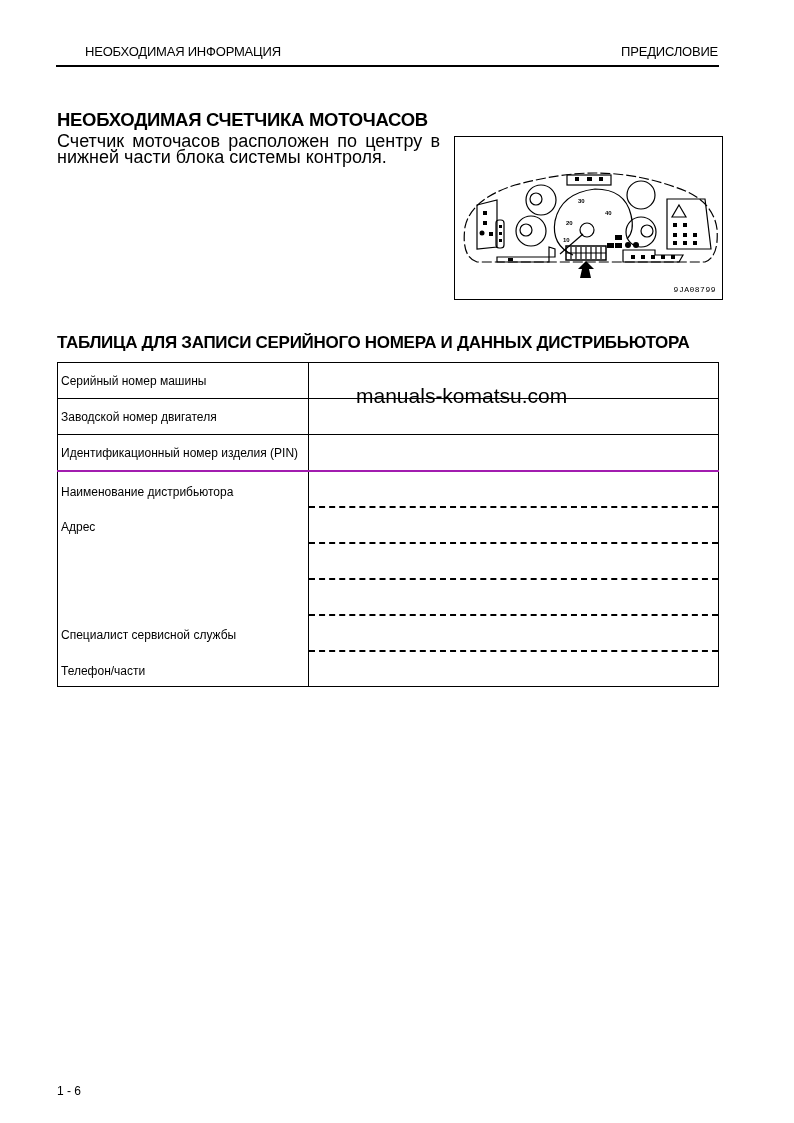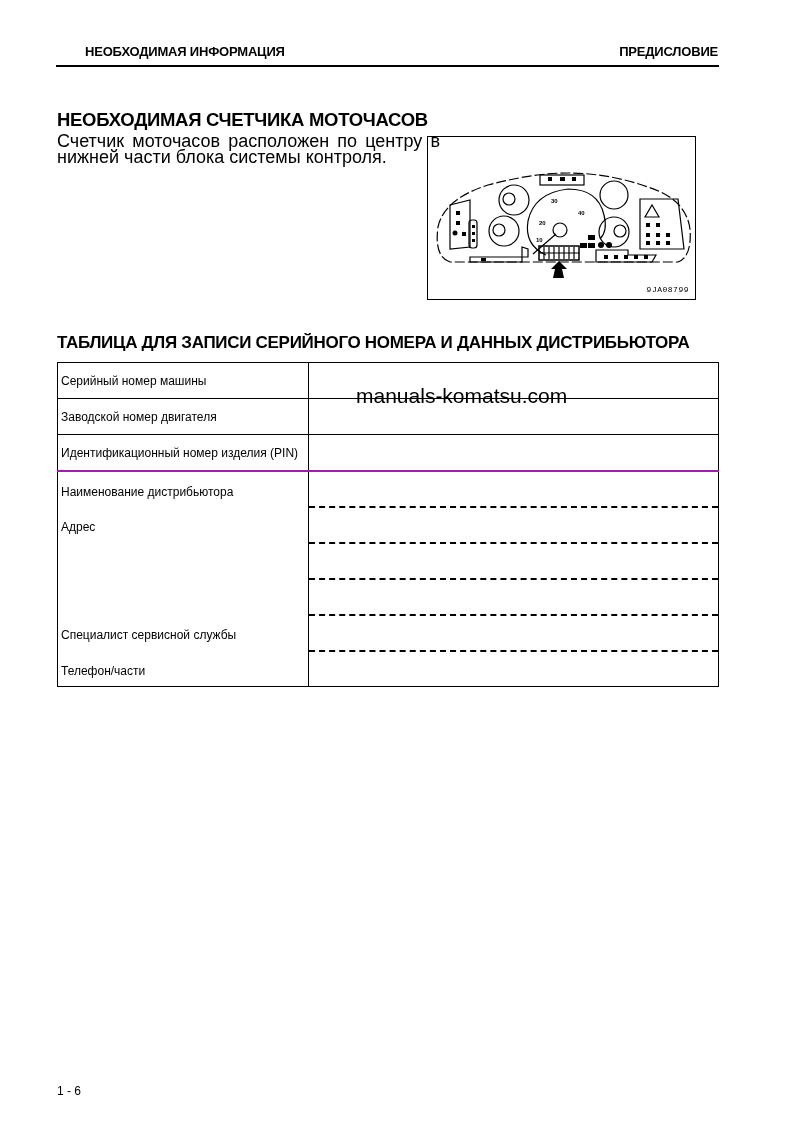--- a/index.html
+++ b/index.html
@@ -1,39 +1,39 @@
 <!DOCTYPE html>
 <html><head>
   <meta charset="utf-8">
   <style>
     html, body { margin: 0; padding: 0; background: #ffffff; }
     body {
       width: 794px; height: 1123px; position: relative; overflow: hidden;
       font-family: "Liberation Sans", sans-serif; color: #000;
     }
     .hdr-left, .hdr-right {
-      position: absolute; top: 44px; font-weight: bold; font-size: 13px;
+      position: absolute; top: 44px; font-weight: normal; font-size: 13px;
       letter-spacing: -0.2px;
       padding-left: 28px;
     }
     .hdr-left { left: 57px; }
     .hdr-right { right: 76px; }
     .hdr-rule {
       position: absolute; left: 56px; top: 65px; width: 663px; height: 2px; background: #000;
     }
     .h1 {
       position: absolute; left: 57px; top: 109px; font-weight: bold; font-size: 18.5px;
       letter-spacing: -0.3px;
     }
     .intro {
       position: absolute; left: 57px; top: 133px; width: 383px; font-size: 18px; line-height: 16px;
       text-align: justify; text-align-last: left;
     }
     .figure {
-      position: absolute; left: 427px; top: 136px; width: 269px; height: 164px;
+      position: absolute; left: 454px; top: 136px; width: 269px; height: 164px;
       border: 1px solid #000; box-sizing: border-box;
     }
     .figure svg { position: absolute; left: 0; top: 0; }
     .fig-label {
       position: absolute; right: 6px; bottom: 5px; font-size: 8px; letter-spacing: 0.5px;
       font-family: "Liberation Mono", monospace;
     }
     .h2 {
       position: absolute; left: 57px; top: 333px; font-weight: bold; font-size: 17px;
       letter-spacing: -0.3px;

